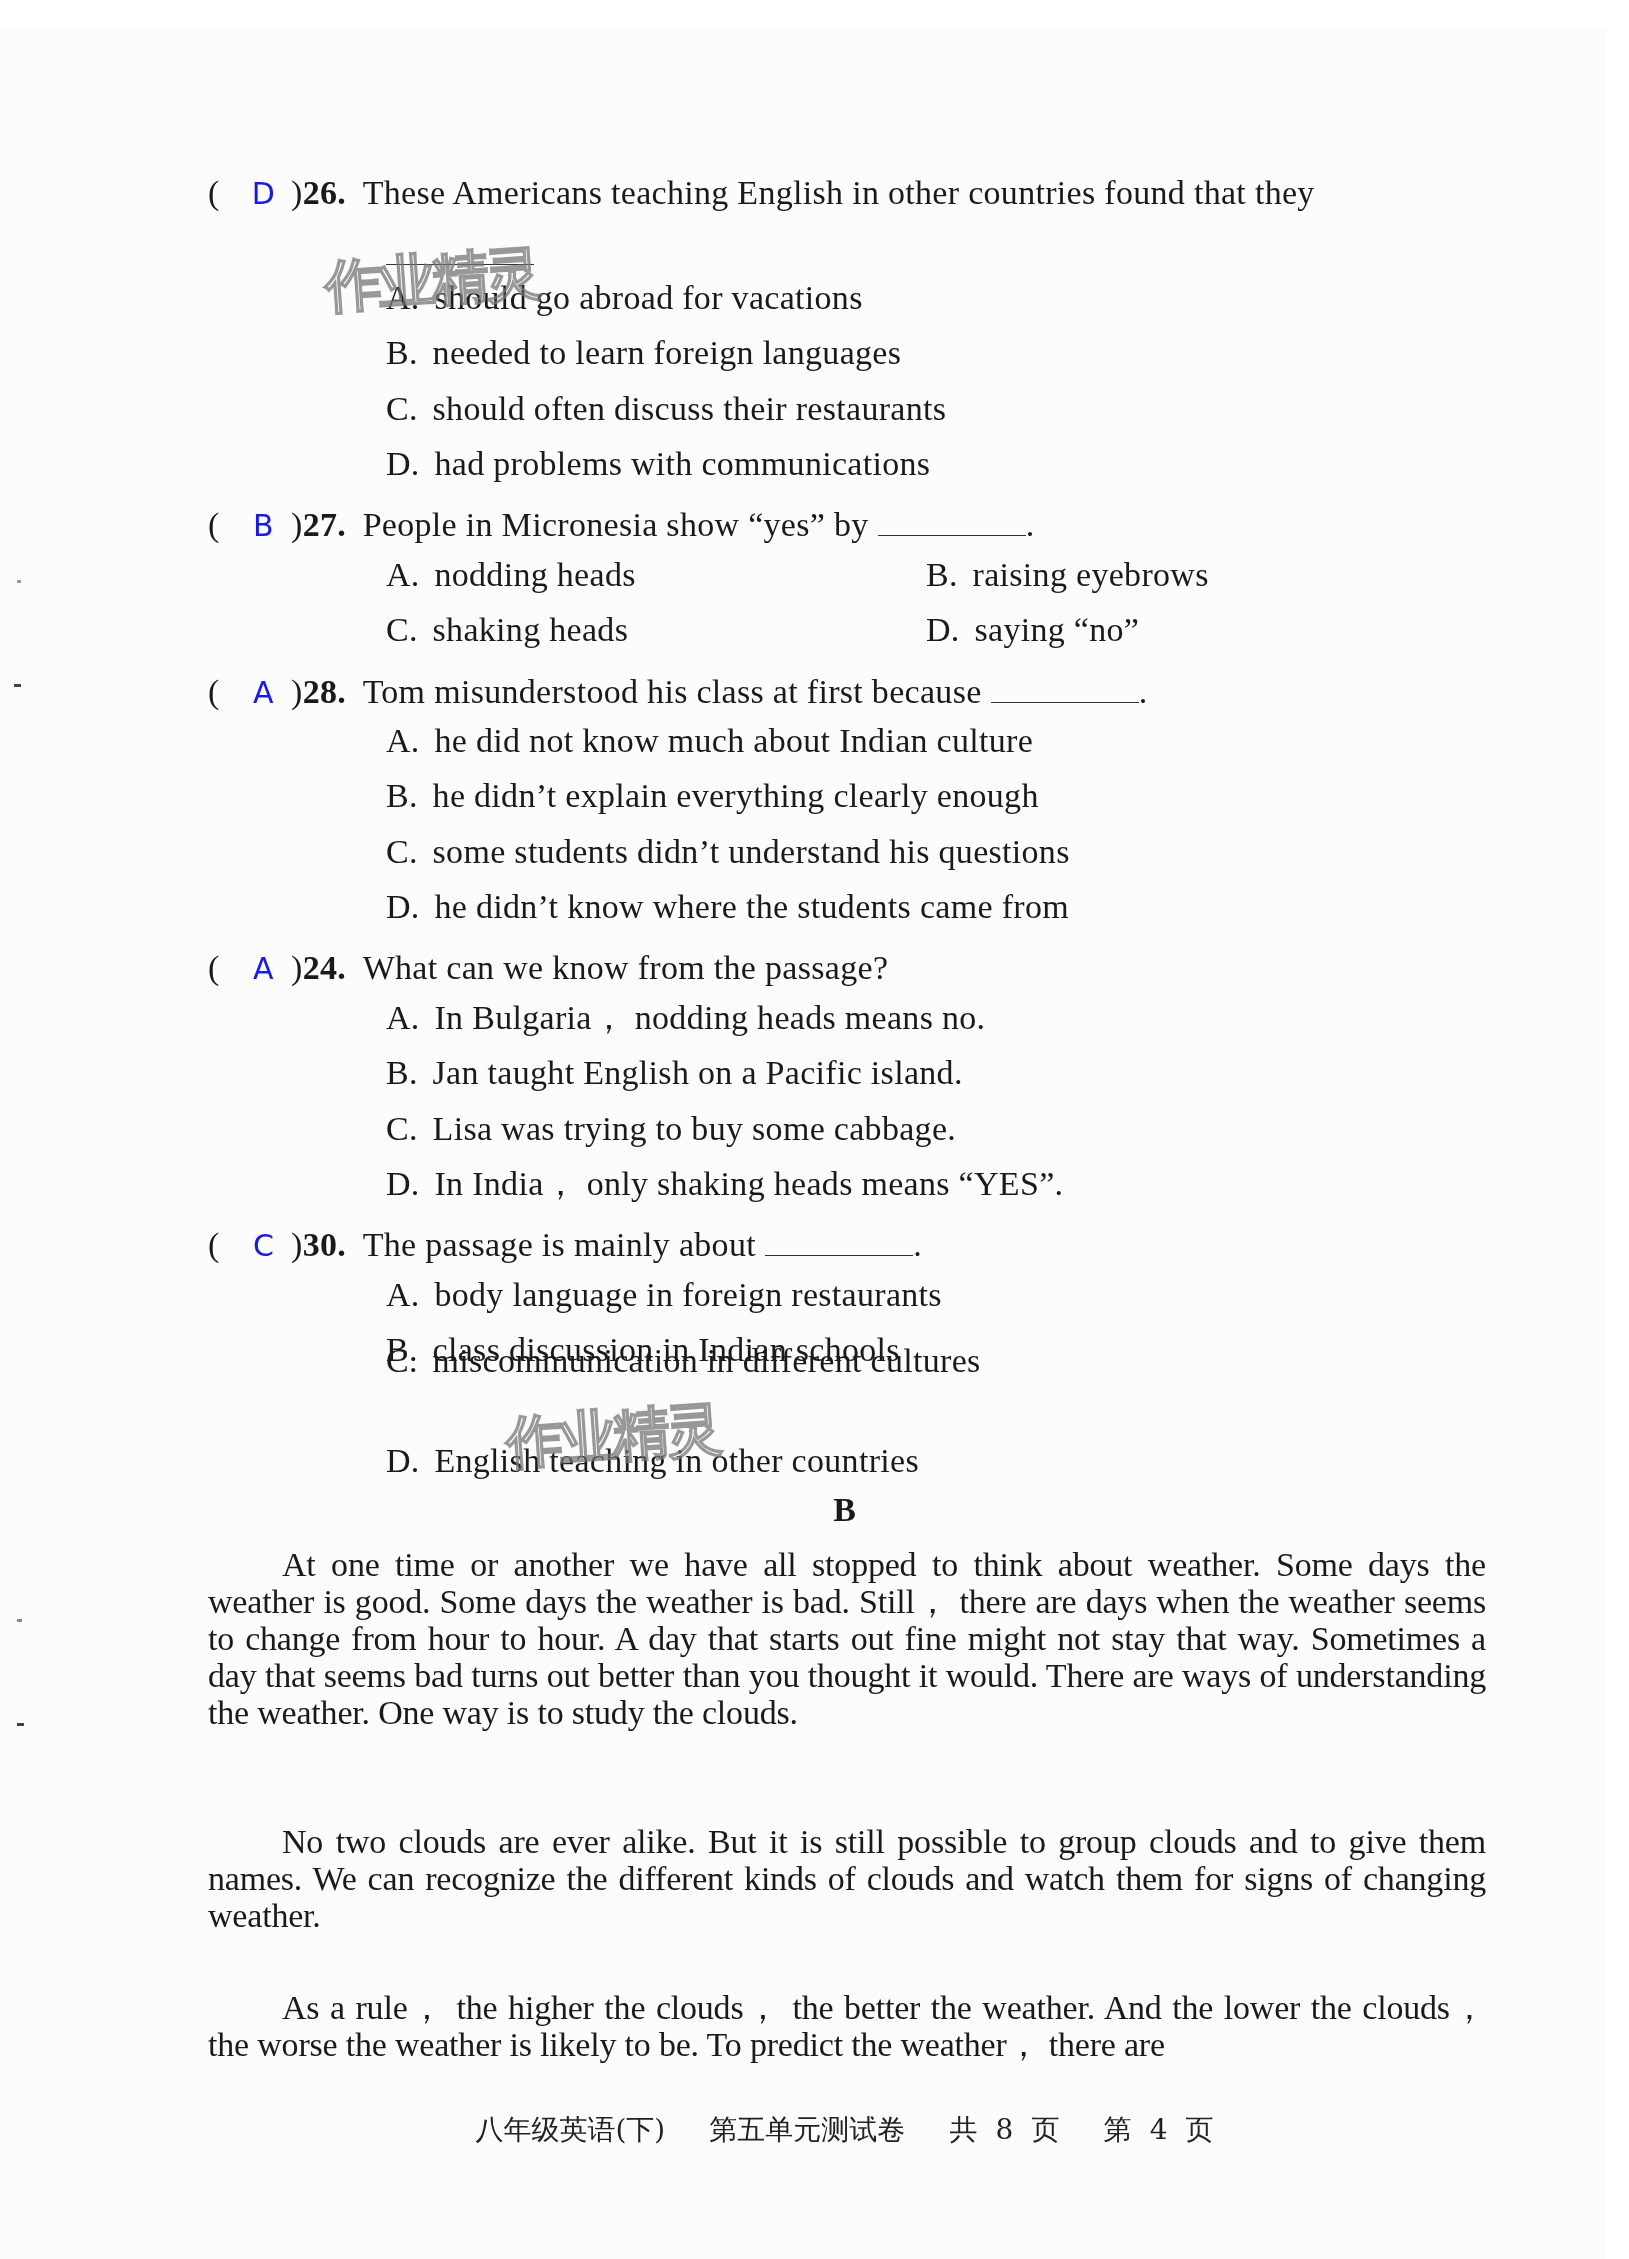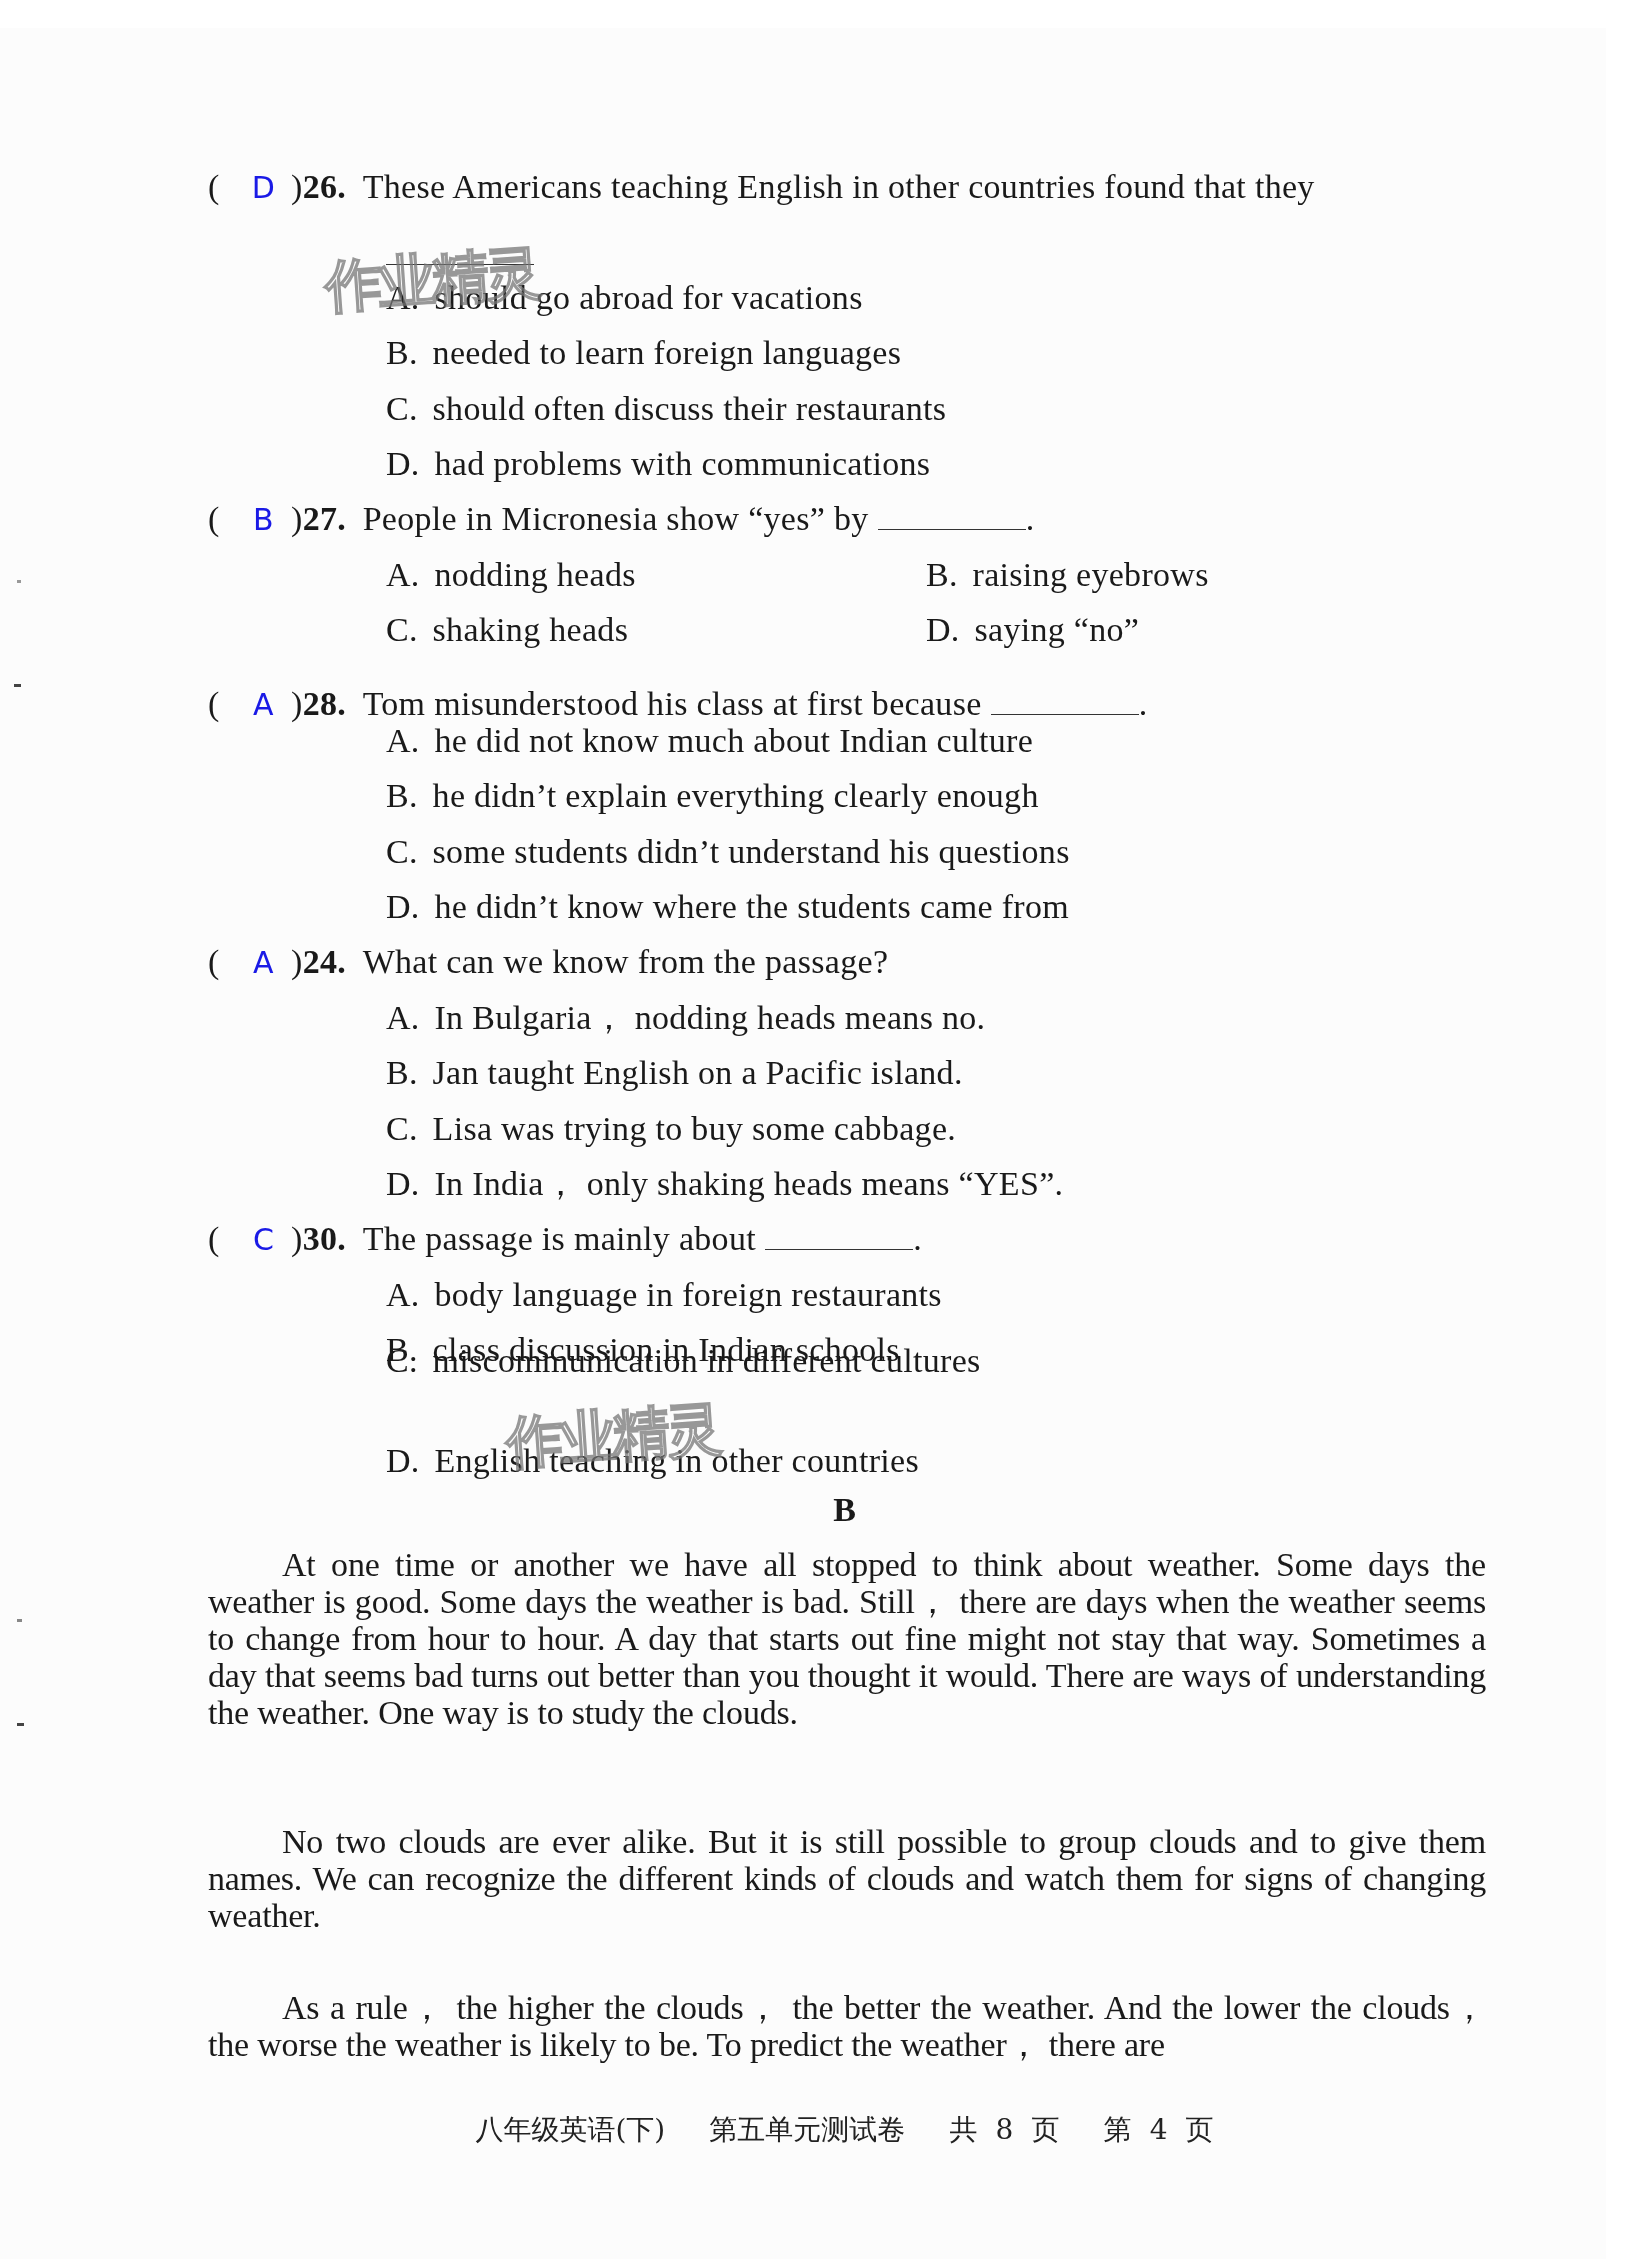--- a/index.html
+++ b/index.html
@@ -6,21 +6,21 @@
   body {
     width: 1630px; height: 2259px; background: #ffffff; position: relative; overflow: hidden;
     font-family: "Liberation Serif", "DejaVu Serif", serif; color: #1a1a1a;
   }
   .page {
     position: absolute; left: 0; top: 28px; width: 1606px; height: 2232px; background: #fcfcfc;
   }
   .line {
     position: absolute; font-size: 34px; line-height: 41px; white-space: nowrap; letter-spacing: 0.3px;
   }
-  .qrow { left: 208px; }
+  .qrow { left: 208px; margin-top: 6px; }
   .paren { display: inline-block; width: 28px; }
   .ans { display: inline-block; width: 55px; text-align: center; color: #1a1ae6; font-family: "DejaVu Sans", sans-serif; font-size: 30px; }
   .rparen { display: inline-block; }
   .qnum { font-weight: bold; display: inline-block; margin-right: 16.6px; }
   .qtext { display: inline-block; }
   .blank { display: inline-block; width: 148px; border-bottom: 1.8px solid #333; height: 28px; vertical-align: baseline; margin-left: 9.2px; }
   .blank-solo { position: absolute; left: 386px; width: 148px; border-bottom: 1.8px solid #333; height: 0.9px; }
   .opt { left: 386px; }
   .opt2 { left: 926px; }
   .opt .letter, .opt2 .letter { display: inline-block; margin-right: 14.8px; }
@@ -60,21 +60,21 @@
 <div class="line opt" style="top:443px"><span class="letter">D.</span><span>had problems with communications</span></div>
 
 <div class="line qrow" style="top:498px">
   <span class="paren">(</span><span class="ans" style="color: rgb(26, 26, 230);">B</span><span class="rparen">)</span><span class="qnum">27.</span><span class="qtext">People in Micronesia show “yes” by</span><span class="blank"></span><span>.</span>
 </div>
 <div class="line opt" style="top:554px"><span class="letter">A.</span><span>nodding heads</span></div>
 <div class="line opt2" style="top:554px"><span class="letter">B.</span><span>raising eyebrows</span></div>
 <div class="line opt" style="top:609px"><span class="letter">C.</span><span>shaking heads</span></div>
 <div class="line opt2" style="top:609px"><span class="letter">D.</span><span>saying “no”</span></div>
 
-<div class="line qrow" style="top:683px">
+<div class="line qrow" style="top:665px">
   <span class="paren">(</span><span class="ans" style="color: rgb(26, 26, 230);">A</span><span class="rparen">)</span><span class="qnum">28.</span><span class="qtext">Tom misunderstood his class at first because</span><span class="blank"></span><span>.</span>
 </div>
 <div class="line opt" style="top:720px"><span class="letter">A.</span><span>he did not know much about Indian culture</span></div>
 <div class="line opt" style="top:775px"><span class="letter">B.</span><span>he didn’t explain everything clearly enough</span></div>
 <div class="line opt" style="top:831px"><span class="letter">C.</span><span>some students didn’t understand his questions</span></div>
 <div class="line opt" style="top:886px"><span class="letter">D.</span><span>he didn’t know where the students came from</span></div>
 
 <div class="line qrow" style="top:941px">
   <span class="paren">(</span><span class="ans" style="color: rgb(26, 26, 230);">A</span><span class="rparen">)</span><span class="qnum">24.</span><span class="qtext">What can we know from the passage?</span>
 </div>

